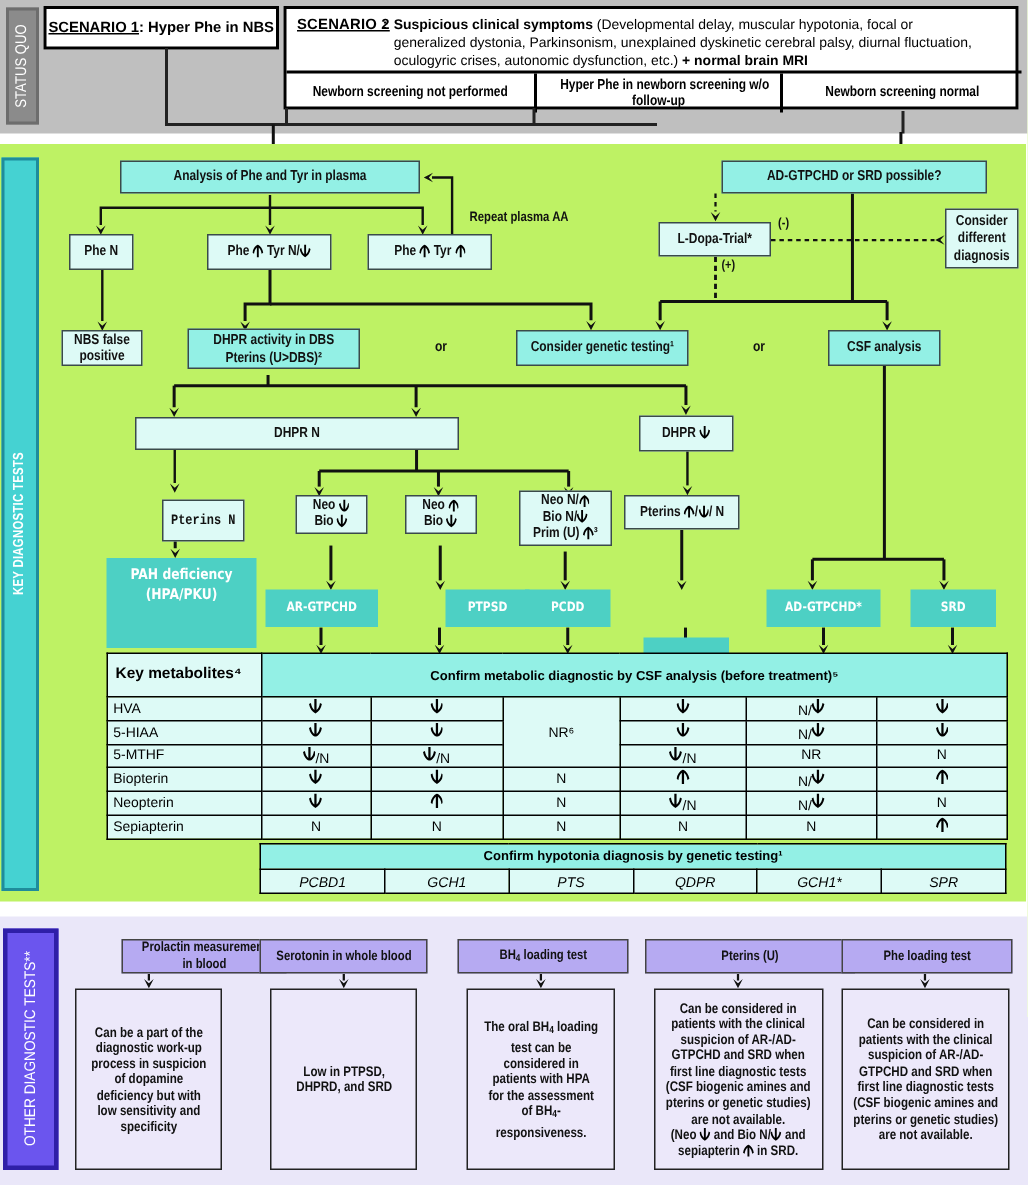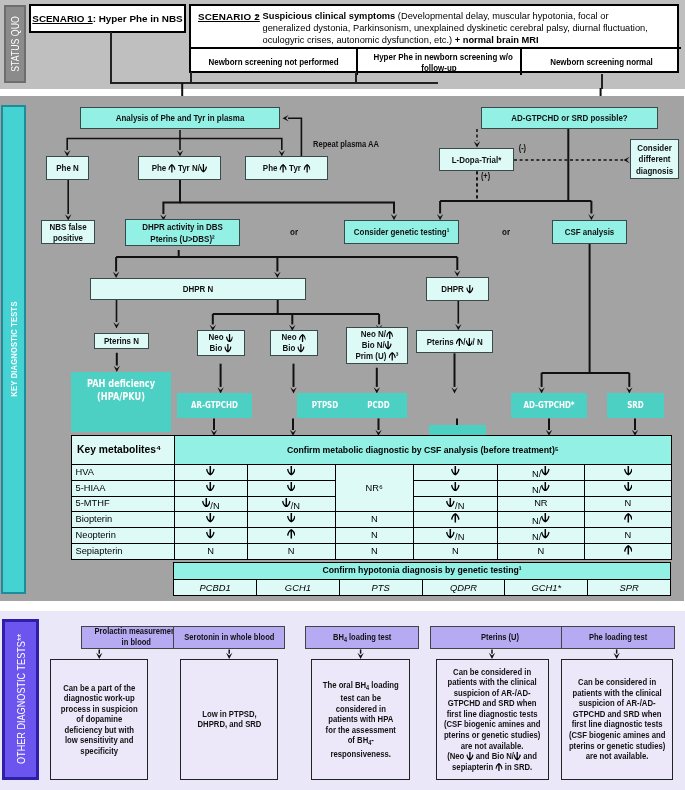--- a/index.html
+++ b/index.html
@@ -2,21 +2,21 @@
 <html><head>
 <meta charset="utf-8">
 <style>
   html,body{margin:0;padding:0;background:#ffffff;}
   body{width:685px;height:790px;position:relative;overflow:hidden;
        font-family:"DejaVu Sans","Liberation Sans",sans-serif;}
   .abs{position:absolute;box-sizing:border-box;}
 
   
   #panel-status{left:0;top:0;width:685px;height:89px;background:#bfbfbf;}
-  #panel-key{left:0;top:96px;width:684px;height:505px;background:#a3a3a3;}
+  #panel-key{left:0;top:96px;width:684px;height:505px;background:#bef264;}
   #panel-other{left:0;top:611px;width:685px;height:179px;background:#eae7f9;}
 
   
   #tab-status{left:4px;top:5px;width:21.5px;height:78px;background:#8b8b8b;border:2.2px solid #6d6d6d;}
   #tab-key{left:1px;top:8.8px;width:24.7px;height:489px;background:#45d2d2;border:2.6px solid #1f8c9b;}
   #tab-other{left:1.9px;top:8px;width:37.4px;height:160.5px;background:#6b55ee;border:3.6px solid #2f1fa8;}
   .vtext{position:absolute;left:50%;top:50%;white-space:nowrap;color:#fff;
          font-family:"Liberation Sans",sans-serif;}
   #tab-status .vtext{font-size:10.3px;transform:translate(-50%,-50%) rotate(-90deg) scale(.85,1);}
   #tab-key    .vtext{font-size:9.7px;font-weight:bold;letter-spacing:.25px;
@@ -343,21 +343,21 @@
   <div class="abs tbox ctr f1 arw" style="left:426px;top:181px;width:63px;height:24px;">
       <span>
         <span class="sqw">
           <span class="sq">DHPR <svg class="ar" viewBox="0 0 80 94" preserveAspectRatio="none">
               <path d="M33 0 L47 0 L47 72 C58 62 65 48 68 26 L80 33 C75 62 62 82 40 94 C18 82 5 62 0 33 L12 26 C15 48 22 62 33 72 Z"></path>
             </svg></span>
         </span>
       </span>
     </div>
 
-  <div class="abs tbox ctr f1" style="left:94px;top:237px;width:55px;height:16px;">
+  <div class="abs tbox ctr f1" style="left:108px;top:237px;width:55px;height:28px;font-family:Liberation Mono, monospace;">
       <span class="sqw">
         <span class="sq">Pterins N</span>
       </span>
     </div>
   <div class="abs tbox ctr f1 arw" style="left:196.5px;top:234px;width:48px;height:26px;line-height:1.1;">
       <span>
         <span class="sqw">
           <span class="sq">Neo <svg class="ar" viewBox="0 0 80 94" preserveAspectRatio="none">
               <path d="M33 0 L47 0 L47 72 C58 62 65 48 68 26 L80 33 C75 62 62 82 40 94 C18 82 5 62 0 33 L12 26 C15 48 22 62 33 72 Z"></path>
             </svg></span>

